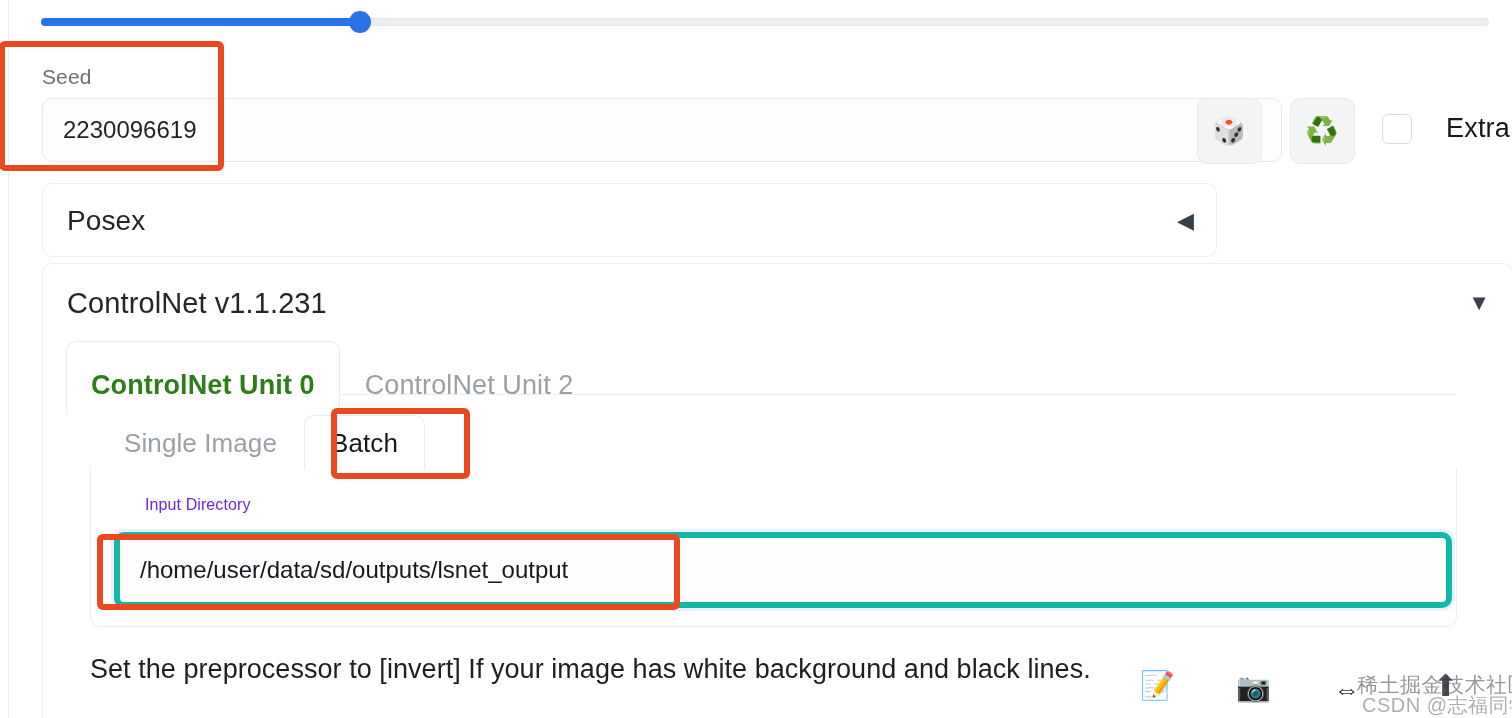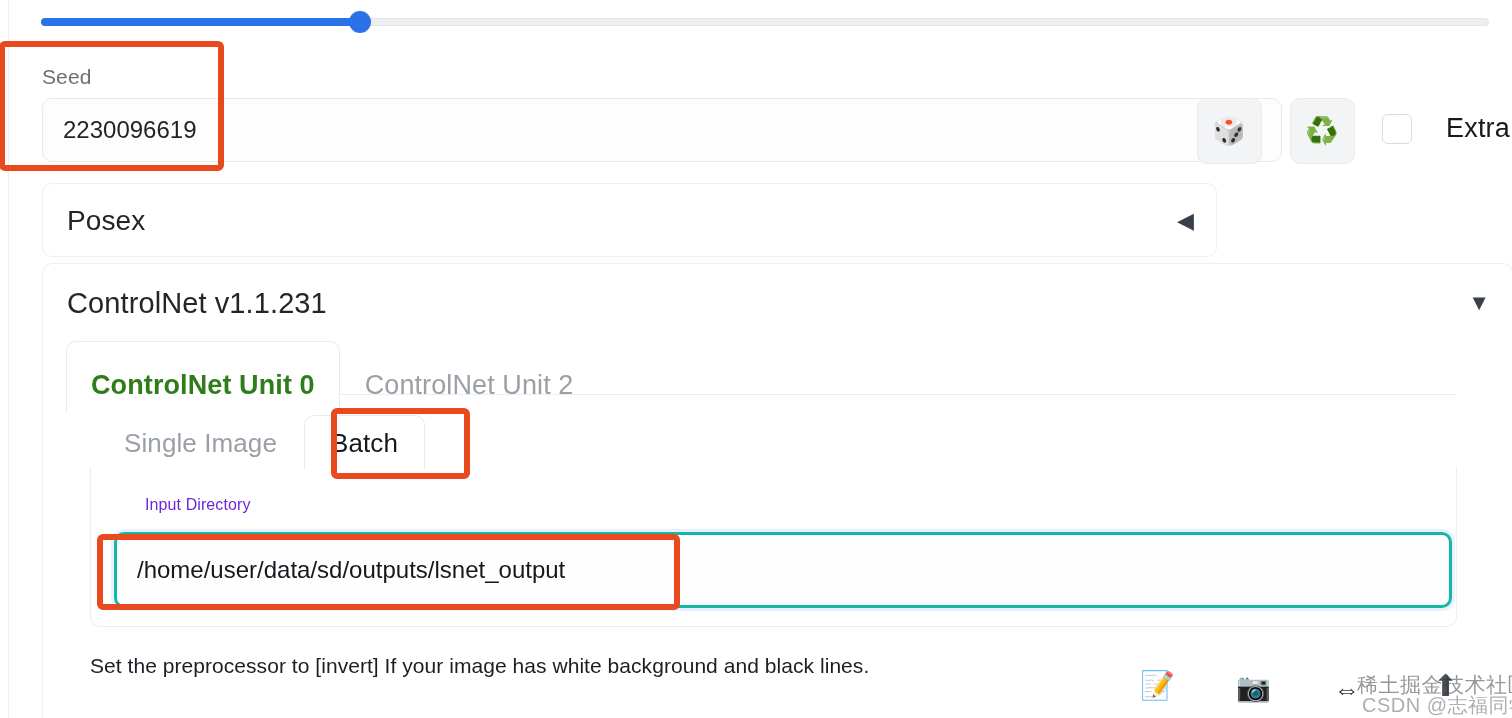--- a/index.html
+++ b/index.html
@@ -265,37 +265,37 @@
     letter-spacing: .1px;
     margin-left: 31px;
   }
   .dir-input {
     position: absolute;
     left: 105px;
     top: 532px;
     width: 1338px;
     height: 76px;
     box-sizing: border-box;
-    border: 3px solid #14b8a6;
+    border: 6px solid #14b8a6;
     border-radius: 10px;
     background: #fefeff;
     font-family: "Liberation Sans", sans-serif;
     font-size: 24px;
     color: #15181c;
     padding: 16px 20px;
     outline: none;
     box-shadow: 0 0 0 3px rgba(150,190,245,0.22);
   }
 
   
   .hint-text {
     position: absolute;
     left: 81px;
     top: 654px;
-    font-size: 21px;
+    font-size: 27px;
     color: #1b1f24;
     letter-spacing: .05px;
     white-space: nowrap;
   }
   .bottom-icon {
     position: absolute;
     font-size: 28px;
     line-height: 1;
     cursor: pointer;
   }

